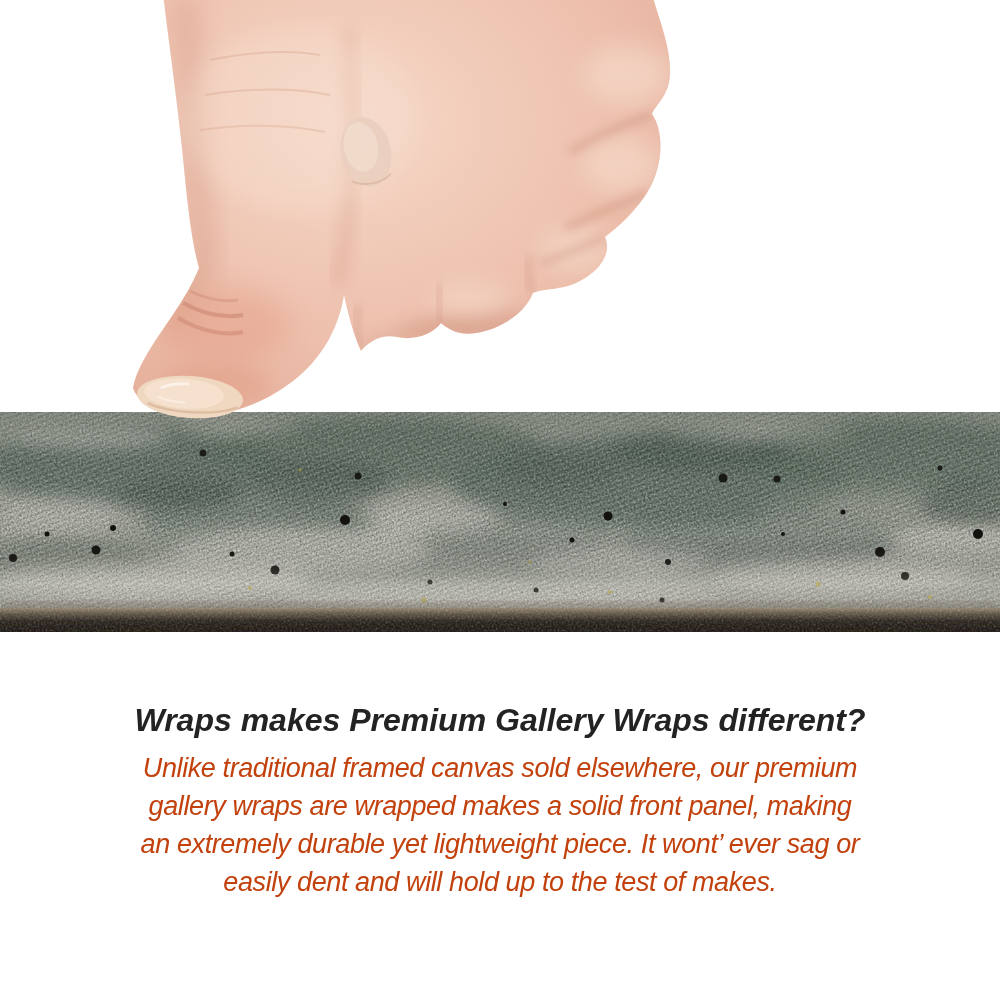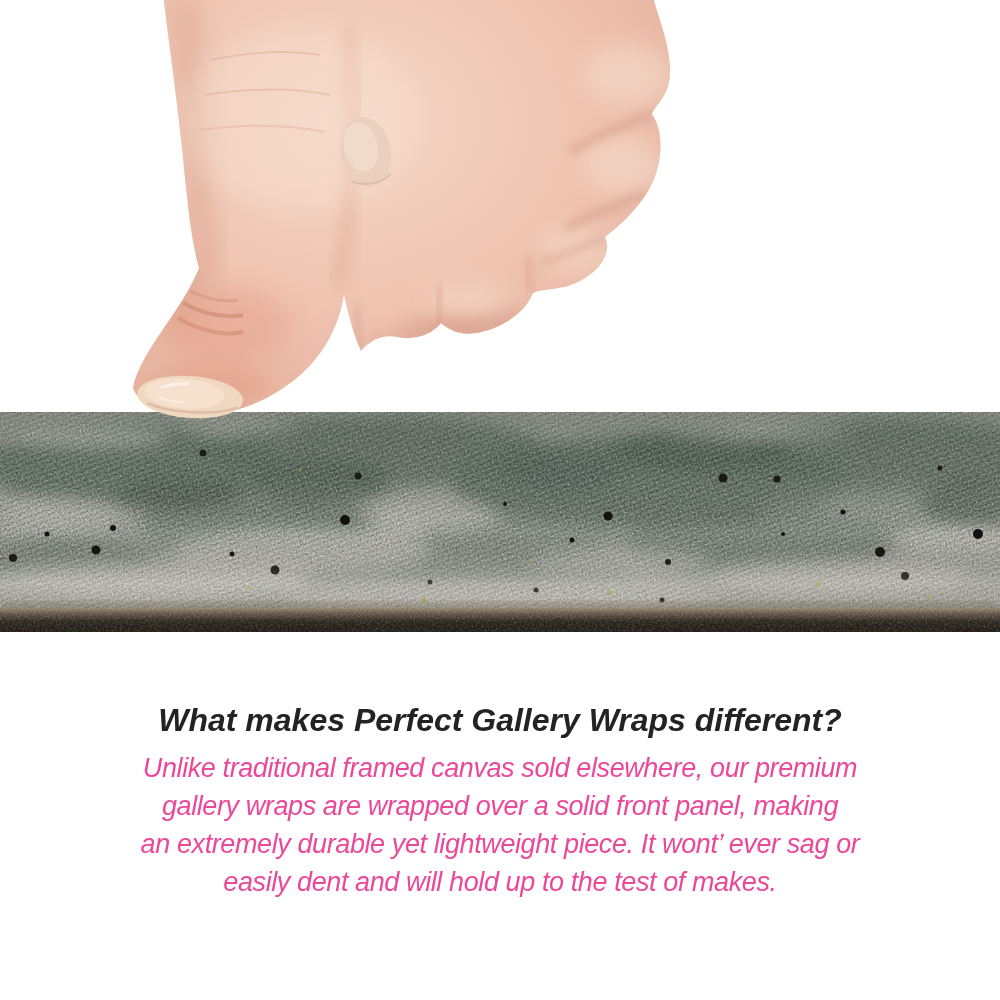--- a/index.html
+++ b/index.html
@@ -7,21 +7,21 @@
        font-family:"Liberation Sans",sans-serif;}
   .stage{position:relative;width:1000px;height:1000px;background:#ffffff;}
   .photo-area{position:absolute;top:0;left:0;width:1000px;height:640px;}
   .hand-svg{position:absolute;top:0;left:0;}
   .canvas-strip{position:absolute;top:412px;left:0;width:1000px;height:220px;}
   .caption{position:absolute;top:702px;left:0;width:1000px;text-align:center;
            font-style:italic;color:#262626;}
   .headline{font-size:32px;font-weight:700;letter-spacing:0px;margin:0 0 10px 0;
             color:#232323;}
   .body-line{font-size:27px;font-weight:500;line-height:38px;letter-spacing:-0.4px;
-             color:#ec4899;}
+             color:#c2410c;}
 </style>
 </head>
 <body>
 
 <div class="stage">
 
   <div class="photo-area">
 
     <svg class="canvas-strip" width="1000" height="220" viewBox="0 0 1000 220" preserveAspectRatio="none">
       <defs>
@@ -222,20 +222,20 @@
         <ellipse cx="190" cy="397" rx="53" ry="21" fill="#f0d8c0"></ellipse>
         <ellipse cx="184" cy="394" rx="40" ry="15" fill="#f6e4cf" opacity="0.8"></ellipse>
         <path d="M148,406 C170,414 214,415 238,404" stroke="#d9b79b" stroke-width="2.5" fill="none" opacity="0.8"></path>
         <path d="M160,390 C168,386 178,384 188,384" stroke="#ffffff" stroke-width="3" fill="none" opacity="0.55"></path>
         <path d="M158,399 C166,402 176,403 186,403" stroke="#ffffff" stroke-width="2" fill="none" opacity="0.4"></path>
       </g>
     </svg>
   </div>
 
   <div class="caption">
-    <h1 class="headline">What makes Perfect Gallery Wraps different?</h1>
+    <h1 class="headline">Wraps makes Premium Gallery Wraps different?</h1>
     <div class="body-line">Unlike traditional framed canvas sold elsewhere, our premium</div>
-    <div class="body-line">gallery wraps are wrapped over a solid front panel, making</div>
+    <div class="body-line">gallery wraps are wrapped makes a solid front panel, making</div>
     <div class="body-line">an extremely durable yet lightweight piece. It wont’ ever sag or</div>
     <div class="body-line">easily dent and will hold up to the test of makes.</div>
   </div>
 
 </div>
 
 </body></html>

